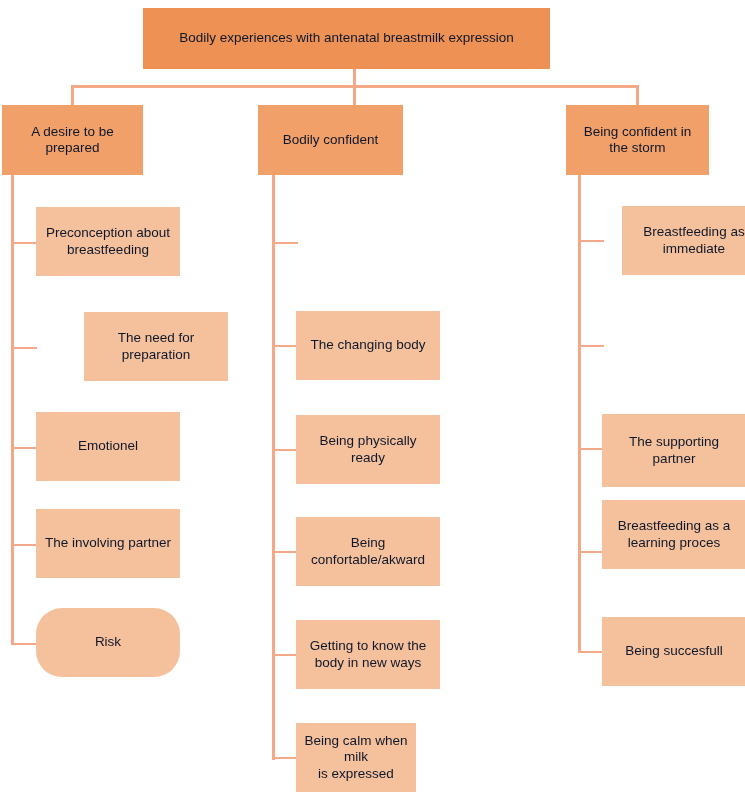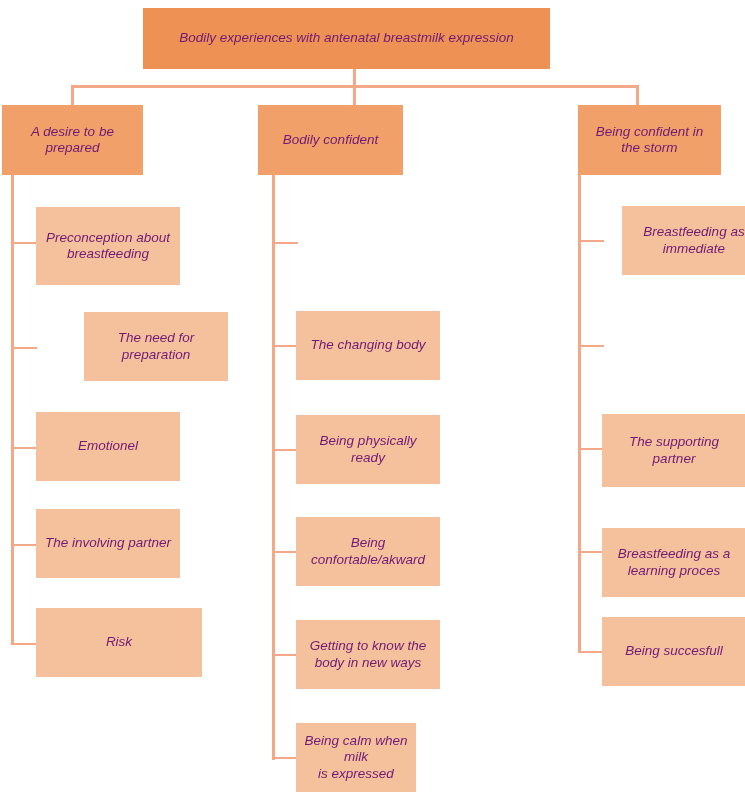--- a/index.html
+++ b/index.html
@@ -15,25 +15,24 @@
     font-family: "Liberation Sans", sans-serif;
     overflow: hidden;
   }
   .node {
     position: absolute;
     box-sizing: border-box;
     display: flex;
     align-items: center;
     justify-content: center;
     text-align: center;
-    color: #701a75;
+    color: #0f172a;
     line-height: 1.22;
     padding: 2px 6px;
     white-space: pre-line;
-    font-style: italic;
   }
   .node.root {
     background: #ed9254;
     font-size: 13.5px;
   }
   .node.level2 {
     background: #f0a068;
     font-size: 13.5px;
   }
   .node.leaf {
@@ -57,35 +56,35 @@
   <div class="conn v" style="left:71px; top:85px; width:3px; height:22px;"></div>
   <div class="conn v" style="left:636px; top:85px; width:3px; height:22px;"></div>
 
   <div class="node root" style="left:143px; top:8px; width:407px; height:61px;">Bodily experiences with antenatal breastmilk expression</div>
 
   <div class="node level2" style="left:2px; top:105px; width:141px; height:70px;">A desire to be
 prepared</div>
   <div class="conn v" style="left:11px; top:175px; width:3px; height:469px;"></div>
 
   <div class="conn h" style="left:11px; top:242px; width:26px;"></div>
-  <div class="node leaf" style="left:36px; top:207px; width:144px; height:78px;">Preconception about
+  <div class="node leaf" style="left:36px; top:207px; width:144px; height:69px;">Preconception about
 breastfeeding</div>
 
   <div class="conn h" style="left:11px; top:347px; width:26px;"></div>
   <div class="node leaf" style="left:36px; top:312px; width:144px; height:69px;margin-left:48px;">The need for
 preparation</div>
 
   <div class="conn h" style="left:11px; top:447px; width:26px;"></div>
   <div class="node leaf" style="left:36px; top:412px; width:144px; height:69px;">Emotionel</div>
 
   <div class="conn h" style="left:11px; top:544px; width:26px;"></div>
   <div class="node leaf" style="left:36px; top:509px; width:144px; height:69px;">The involving partner</div>
 
   <div class="conn h" style="left:11px; top:643px; width:26px;"></div>
-  <div class="node leaf" style="left:36px; top:608px; width:166px; height:69px;">Risk</div>
+  <div class="node leaf" style="left:36px; top:608px; width:144px; height:69px;border-radius:26px;">Risk</div>
 
   <div class="node level2" style="left:258px; top:105px; width:145px; height:70px;">Bodily confident</div>
   <div class="conn v" style="left:272px; top:175px; width:3px; height:585px;"></div>
 
   <div class="conn h" style="left:272px; top:242px; width:26px;"></div>
 
   <div class="conn h" style="left:272px; top:345px; width:26px;"></div>
   <div class="node leaf" style="left:296px; top:311px; width:144px; height:69px;">The changing body</div>
 
   <div class="conn h" style="left:272px; top:449px; width:26px;"></div>
@@ -96,34 +95,34 @@
 confortable/akward</div>
 
   <div class="conn h" style="left:272px; top:654px; width:26px;"></div>
   <div class="node leaf" style="left:296px; top:620px; width:144px; height:69px;">Getting to know the
 body in new ways</div>
 
   <div class="conn h" style="left:272px; top:757px; width:26px;"></div>
   <div class="node leaf" style="left:296px; top:723px; width:120px; height:69px;">Being calm when milk
 is expressed</div>
 
-  <div class="node level2" style="left:566px; top:105px; width:143px; height:70px;margin-left:12px;">Being confident in
+  <div class="node level2" style="left:566px; top:105px; width:143px; height:70px;">Being confident in
 the storm</div>
   <div class="conn v" style="left:578px; top:175px; width:3px; height:477px;"></div>
 
   <div class="conn h" style="left:578px; top:240px; width:26px;"></div>
   <div class="node leaf" style="left:602px; top:206px; width:144px; height:69px;margin-left:20px;">Breastfeeding as
 immediate</div>
 
   <div class="conn h" style="left:578px; top:345px; width:26px;"></div>
 
   <div class="conn h" style="left:578px; top:448px; width:26px;"></div>
   <div class="node leaf" style="left:602px; top:414px; width:144px; height:73px;">The supporting
 partner</div>
 
   <div class="conn h" style="left:578px; top:551px; width:26px;"></div>
-  <div class="node leaf" style="left:602px; top:528px; width:144px; height:69px;">Breastfeeding as a
+  <div class="node leaf" style="left:602px; top:500px; width:144px; height:69px;">Breastfeeding as a
 learning proces</div>
 
   <div class="conn h" style="left:578px; top:651px; width:26px;"></div>
   <div class="node leaf" style="left:602px; top:617px; width:144px; height:69px;">Being succesfull</div>
 
 </div>
 
 </body></html>

